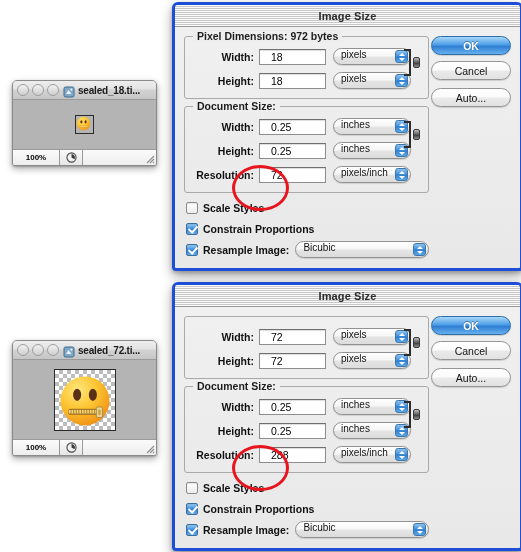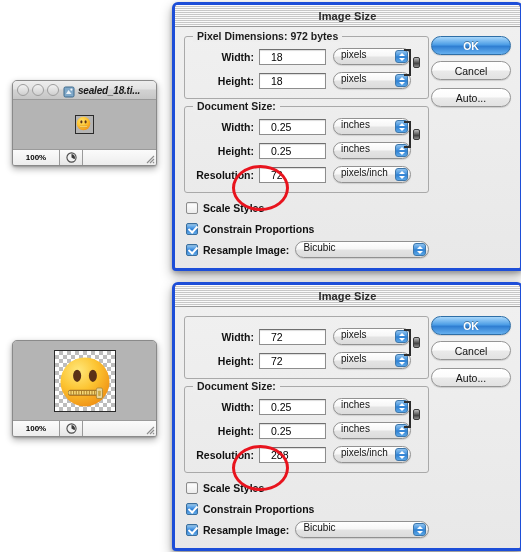--- a/index.html
+++ b/index.html
@@ -49,21 +49,20 @@
     flex: none;
     position: relative;
   }
   .doc-title {
     font-size: 10px;
     color: #1a1a1a;
     font-weight: bold;
     letter-spacing: -0.2px;
     white-space: nowrap;
     overflow: hidden;
-    font-style: italic;
   }
   .doc-canvas {
     background: #b4b4b4;
     position: relative;
     display: flex;
     align-items: center;
     justify-content: center;
     border-bottom: 1px solid #9a9a9a;
   }
   .doc-statusbar {
@@ -391,20 +390,33 @@
       <span class="grip">
         <svg width="11" height="11" viewBox="0 0 11 11">
           <path d="M10 3 L3 10 M10 6 L6 10 M10 9 L9 10" stroke="#8d8d8d" stroke-width="1.1" fill="none"></path>
         </svg>
       </span>
     </div>
   </div>
 </div>
 
 <div class="doc-window" style="left:12px; top:340px;">
+  <div class="doc-titlebar">
+    <span class="traffic"></span>
+    <span class="traffic"></span>
+    <span class="traffic"></span>
+    <span class="proxy-icon">
+      <svg width="12" height="12" viewBox="0 0 12 12">
+        <rect x="1" y="1" width="10" height="10" rx="1.5" fill="#7fa8c9" stroke="#3f6a8c" stroke-width="1"></rect>
+        <path d="M3 8 L5.5 4 L8.5 8 Z" fill="#ffffff" opacity="0.85"></path>
+        <circle cx="8.4" cy="3.6" r="1.1" fill="#ffffff" opacity="0.9"></circle>
+      </svg>
+    </span>
+    <span class="doc-title">sealed_72.ti...</span>
+  </div>
   <div class="doc-canvas" style="height:79px;">
     <div class="emoji-wrap checker" style="width:60px;height:60px;border:1px solid #2a2a2a;display:flex;align-items:center;justify-content:center;">
       <svg width="56" height="56" viewBox="0 0 64 64" style="display:block">
         <defs>
           <radialGradient id="f2" cx="36%" cy="28%" r="78%">
             <stop offset="0%" stop-color="#ffe87d"></stop>
             <stop offset="50%" stop-color="#fcc431"></stop>
             <stop offset="100%" stop-color="#ef8f14"></stop>
           </radialGradient>
         </defs>

